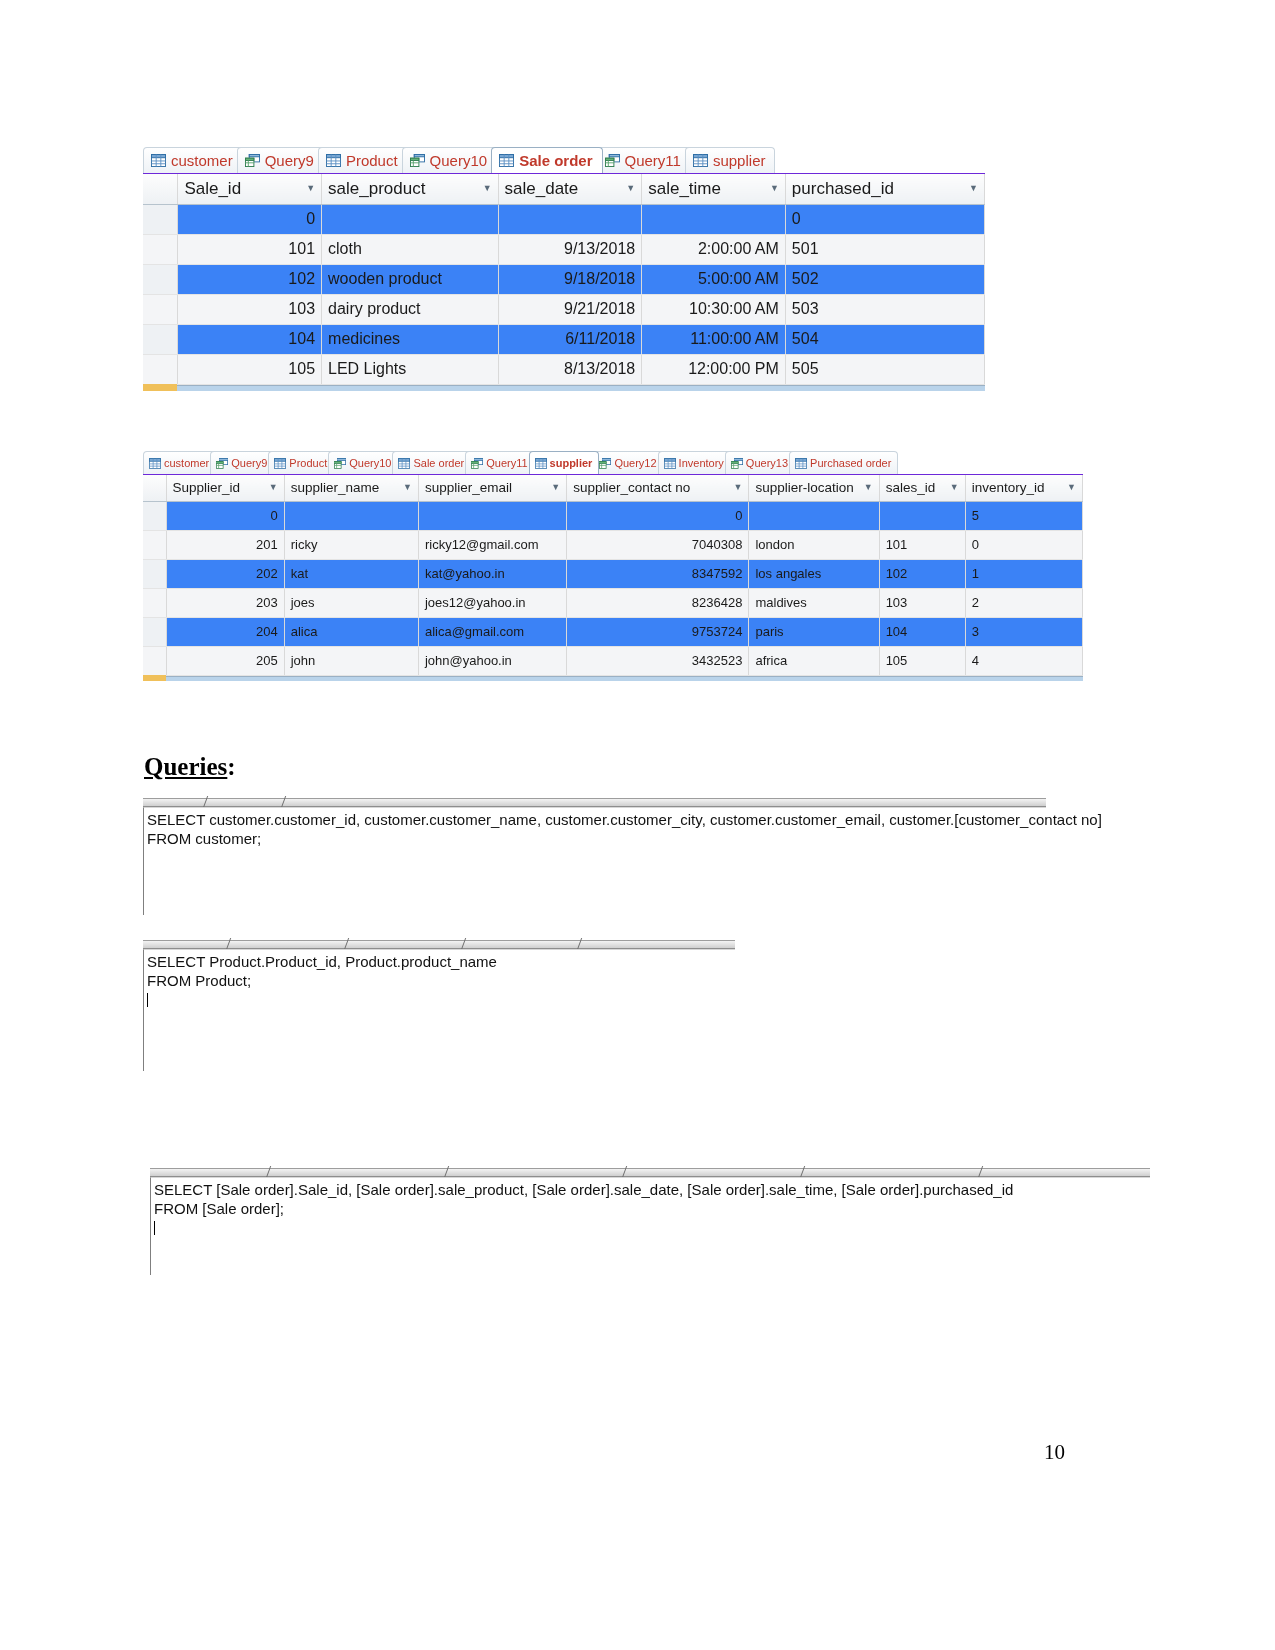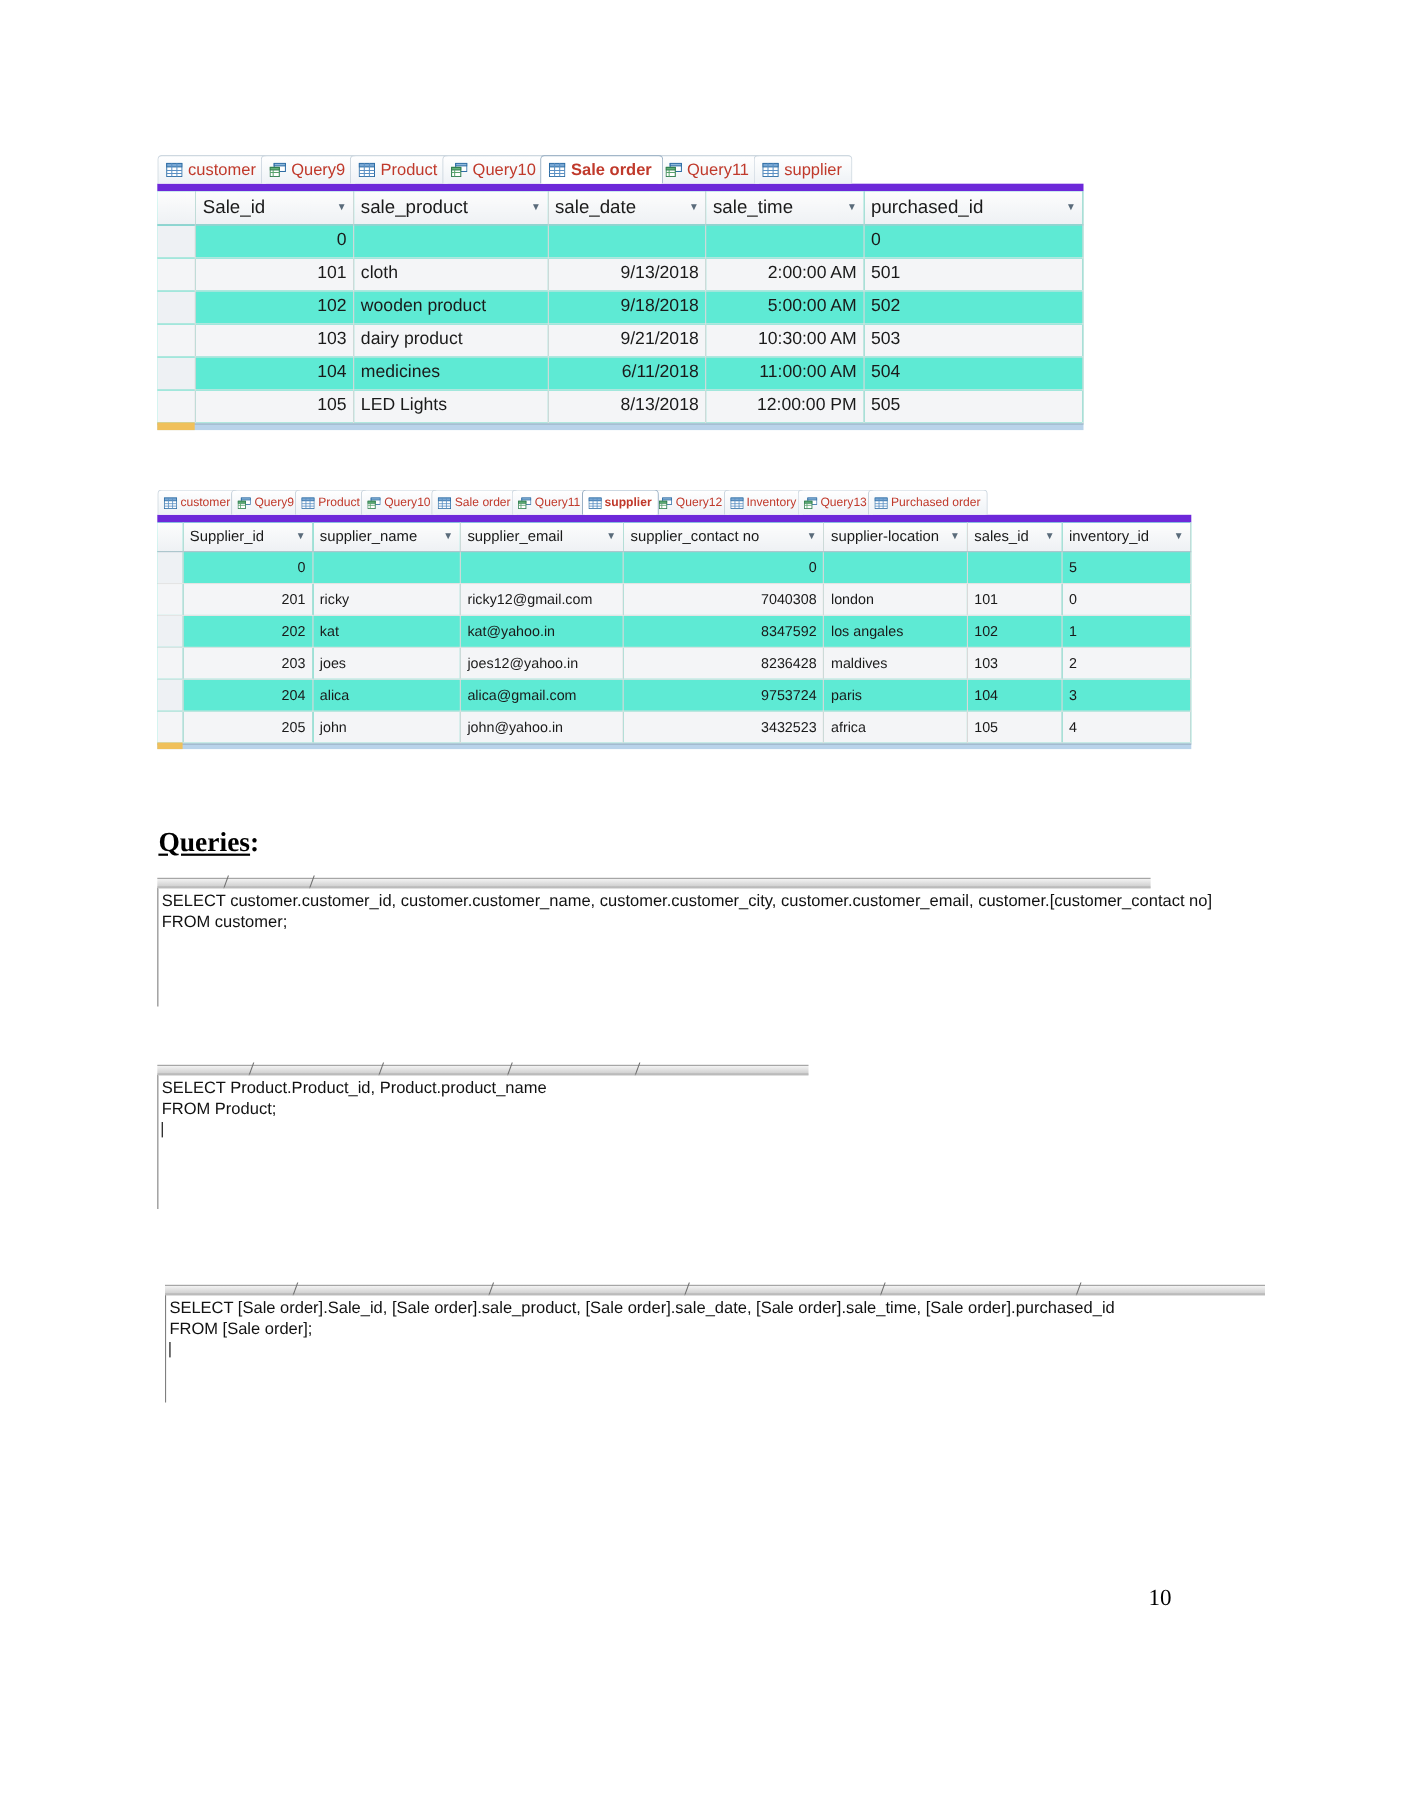--- a/index.html
+++ b/index.html
@@ -11,21 +11,21 @@
     position:relative;
     overflow:hidden;
   }
 
   
   .access-block { position:absolute; }
 
   .tabstrip {
     display:flex; align-items:flex-end;
     height:28px;
-    border-bottom:7px solid #6d28d9;
+    border-bottom:1px solid #6d28d9;
     background:#ffffff;
   }
   .tab {
     display:flex; align-items:center; gap:5px;
     height:26px;
     padding:0 9px 0 7px;
     border:1px solid #c9d4dd;
     border-bottom:none;
     border-radius:4px 4px 0 0;
     background:linear-gradient(#ffffff,#eef2f6);
@@ -40,21 +40,21 @@
     border-color:#9ab0c4;
     font-weight:bold;
     z-index:5;
   }
   .tab-label { line-height:1; }
 
   
   .ic { width:15px; height:13px; flex:0 0 auto; display:block; }
 
   
-  table.ds { border-collapse:collapse; table-layout:fixed; background:#5eead4; }
+  table.ds { border-collapse:collapse; table-layout:fixed; background:#3b82f6; }
   table.ds th, table.ds td {
     border-right:1px solid #d9d9d9;
     border-bottom:1px solid #e4e4e4;
     padding:0 6px;
     font-weight:normal;
     color:#1a1a1a;
     overflow:hidden;
     white-space:nowrap;
   }
   table.ds th {
@@ -129,21 +129,21 @@
     position:relative;
   }
   .sql .line { white-space:pre; }
   .sql .caret-bar {
     display:inline-block; width:1px; height:14px; background:#000;
     vertical-align:-2px;
   }
 
   #sql1 { left:143px; top:798px; width:903px; }
   #sql1 .pane { height:108px; }
-  #sql2 { left:143px; top:968px; width:592px; }
+  #sql2 { left:143px; top:940px; width:592px; }
   #sql2 .pane { height:122px; }
   #sql3 { left:150px; top:1168px; width:1000px; }
   #sql3 .pane { height:98px; }
 
   
   #page-number {
     position:absolute; left:1044px; top:1440px;
     font-family:"Liberation Serif", serif;
     font-size:21px; color:#000;
   }

